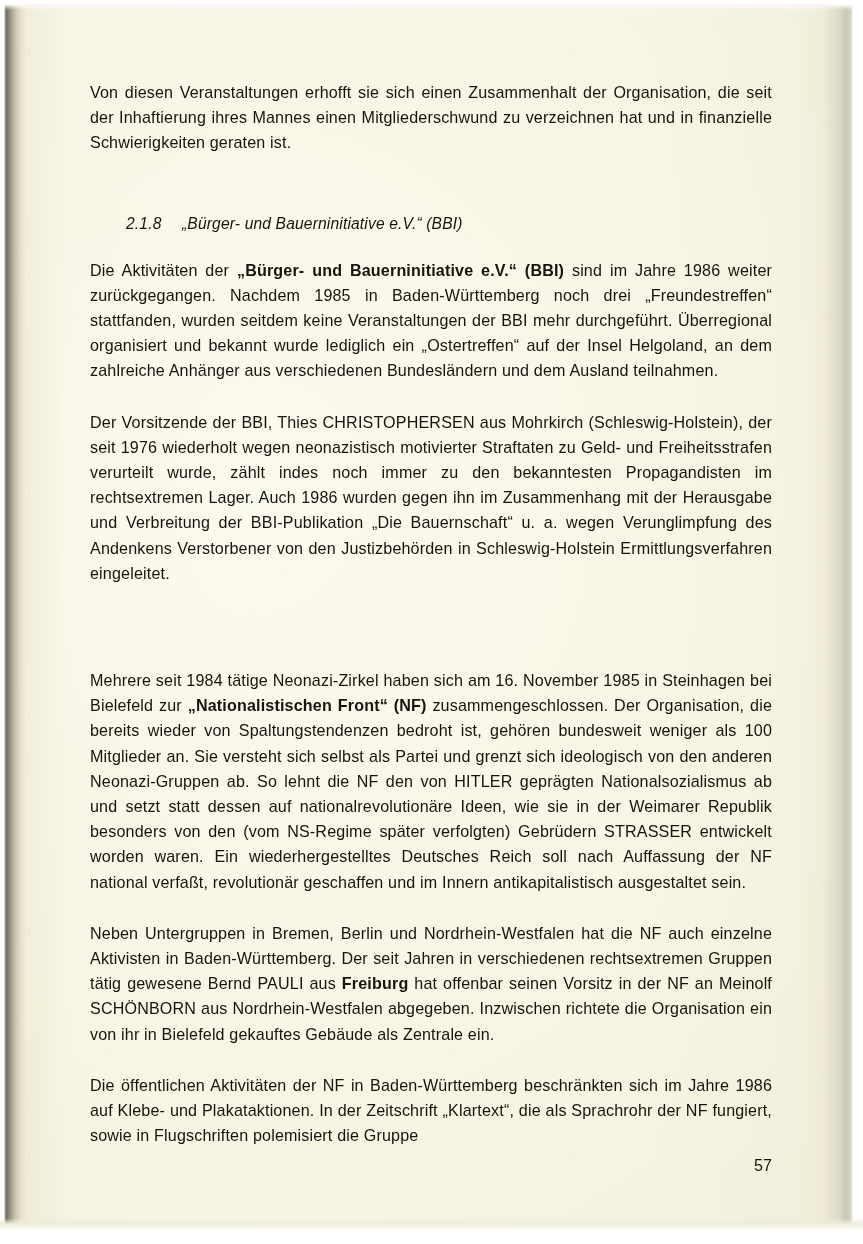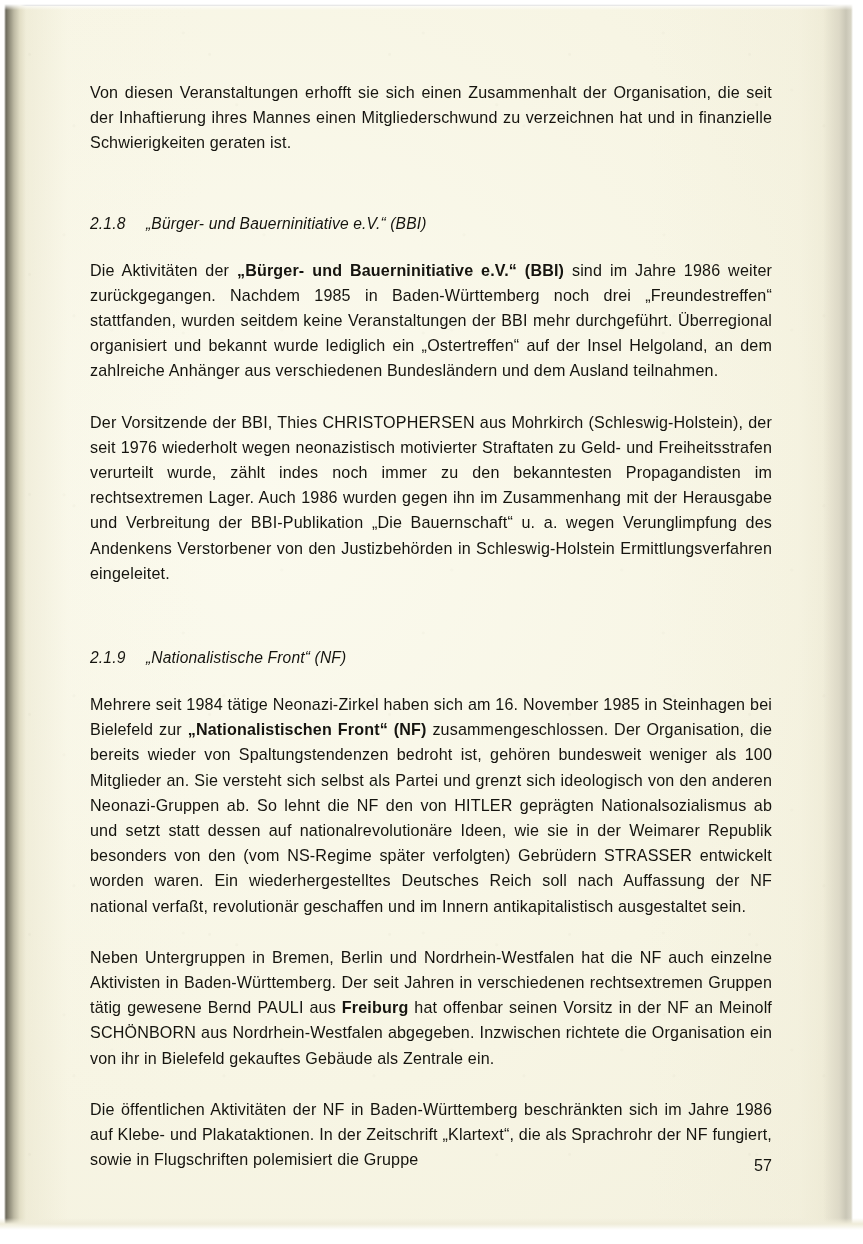--- a/index.html
+++ b/index.html
@@ -7,21 +7,21 @@
     margin: 0;
     padding: 0;
     background: #ffffff;
   }
 
   #page-root {
     position: relative;
     width: 863px;
     height: 1244px;
     overflow: hidden;
-    background: #a3a3a3;
+    background: #f0abfc;
     font-family: "Liberation Sans", sans-serif;
   }
 
   
   .paper {
     position: absolute;
     left: 8px;
     top: 6px;
     width: 832px;
     height: 1221px;
@@ -143,20 +143,21 @@
     font-size: 15.6px;
     line-height: 24px;
     font-style: italic;
     font-weight: normal;
     letter-spacing: 0.01em;
   }
 
   h3.section-heading .sec-num {
     display: inline-block;
     min-width: 56px;
+    margin-left: 36px;
   }
 
   .sp-before-heading { height: 30px; }
   .sp-after-heading  { height: 22px; }
   .sp-before-heading-2 { height: 34px; }
 
   b, strong { font-weight: bold; }
 
   .page-number {
     position: absolute;
@@ -204,21 +205,20 @@
     <h3 class="section-heading"><span class="sec-num">2.1.8</span><span>„Bürger- und Bauerninitiative e.V.“ (BBI)</span></h3>
 
     <div class="sp-after-heading"></div>
 
     <p class="body-text"><span>Die Aktivitäten der </span><b>„Bürger- und Bauerninitiative e.V.“ (BBI)</b><span> sind im Jahre 1986 weiter zurückgegangen. Nachdem 1985 in Baden-Württemberg noch drei „Freundestreffen“ stattfanden, wurden seitdem keine Veranstaltungen der BBI mehr durchgeführt. Überregional organisiert und bekannt wurde lediglich ein „Ostertreffen“ auf der Insel Helgoland, an dem zahlreiche Anhänger aus verschiedenen Bundesländern und dem Ausland teilnahmen.</span></p>
 
     <p class="body-text">Der Vorsitzende der BBI, Thies CHRISTOPHERSEN aus Mohrkirch (Schleswig-Holstein), der seit 1976 wiederholt wegen neonazistisch motivierter Straftaten zu Geld- und Freiheitsstrafen verurteilt wurde, zählt indes noch immer zu den bekanntesten Propagandisten im rechtsextremen Lager. Auch 1986 wurden gegen ihn im Zusammenhang mit der Herausgabe und Verbreitung der BBI-Publikation „Die Bauernschaft“ u. a. wegen Verunglimpfung des Andenkens Verstorbener von den Justizbehörden in Schleswig-Holstein Ermittlungsverfahren eingeleitet.</p>
 
     <div class="sp-before-heading-2"></div>
 
-    <h3 class="section-heading"><span class="sec-num">2.1.9</span><span>„Nationalistische Front“ (NF)</span></h3>
 
     <div class="sp-after-heading"></div>
 
     <p class="body-text"><span>Mehrere seit 1984 tätige Neonazi-Zirkel haben sich am 16. November 1985 in Steinhagen bei Bielefeld zur </span><b>„Nationalistischen Front“ (NF)</b><span> zusammengeschlossen. Der Organisation, die bereits wieder von Spaltungstendenzen bedroht ist, gehören bundesweit weniger als 100 Mitglieder an. Sie versteht sich selbst als Partei und grenzt sich ideologisch von den anderen Neonazi-Gruppen ab. So lehnt die NF den von HITLER geprägten Nationalsozialismus ab und setzt statt dessen auf nationalrevolutionäre Ideen, wie sie in der Weimarer Republik besonders von den (vom NS-Regime später verfolgten) Gebrüdern STRASSER entwickelt worden waren. Ein wiederhergestelltes Deutsches Reich soll nach Auffassung der NF national verfaßt, revolutionär geschaffen und im Innern antikapitalistisch ausgestaltet sein.</span></p>
 
     <p class="body-text"><span>Neben Untergruppen in Bremen, Berlin und Nordrhein-Westfalen hat die NF auch einzelne Aktivisten in Baden-Württemberg. Der seit Jahren in verschiedenen rechtsextremen Gruppen tätig gewesene Bernd PAULI aus </span><b>Freiburg</b><span> hat offenbar seinen Vorsitz in der NF an Meinolf SCHÖNBORN aus Nordrhein-Westfalen abgegeben. Inzwischen richtete die Organisation ein von ihr in Bielefeld gekauftes Gebäude als Zentrale ein.</span></p>
 
     <p class="body-text">Die öffentlichen Aktivitäten der NF in Baden-Württemberg beschränkten sich im Jahre 1986 auf Klebe- und Plakataktionen. In der Zeitschrift „Klartext“, die als Sprachrohr der NF fungiert, sowie in Flugschriften polemisiert die Gruppe</p>
 
   </div>

